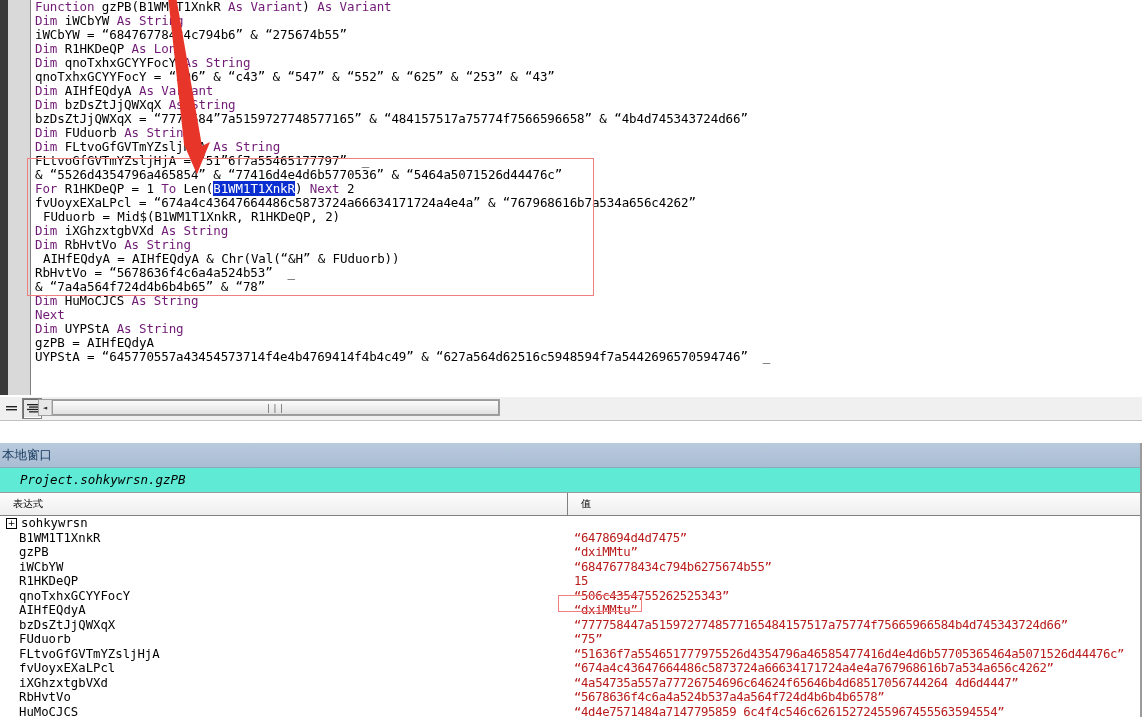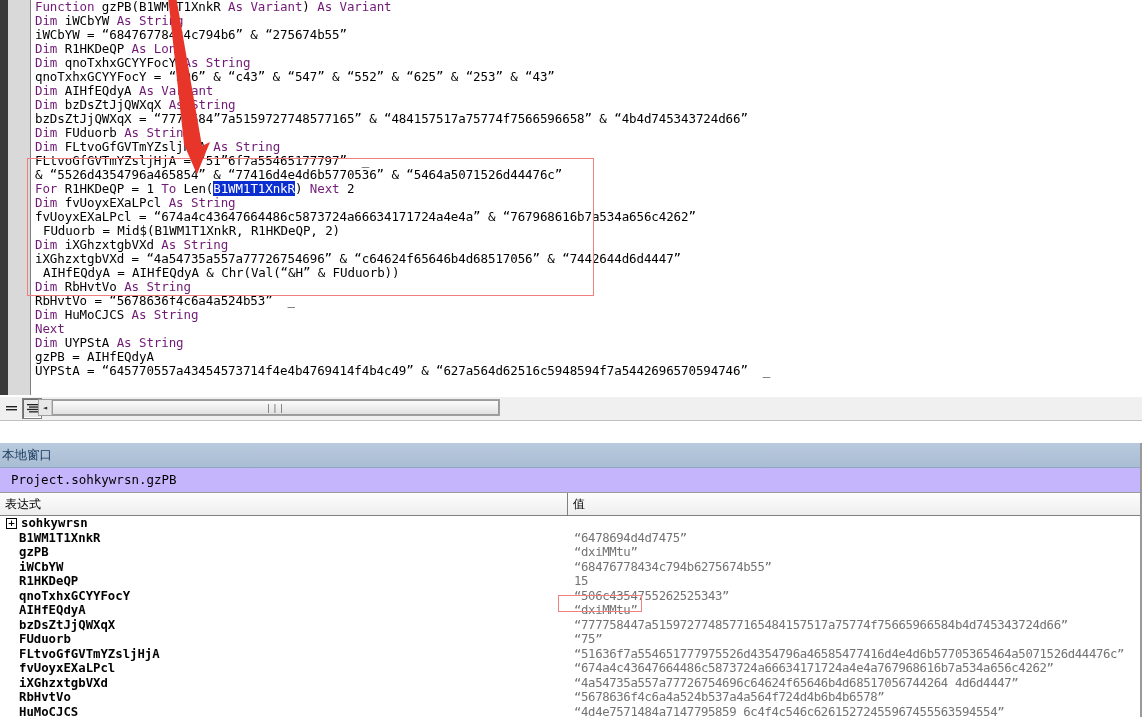--- a/index.html
+++ b/index.html
@@ -97,49 +97,49 @@
   }
   .locals-title{
     height:24px;line-height:24px;
     background:linear-gradient(#b9cadd,#a9bdd3);
     color:#16375c;font-size:12.5px;padding-left:2px;
     font-family:"DejaVu Sans","Liberation Sans",sans-serif;
     border-bottom:1px solid #8fa6be;
   }
   .locals-ctx{
     height:24px;line-height:24px;
-    background:#c4b5fd;border-bottom:1px solid #9a9a9a;
-    padding-left:11px;color:#000;font-size:12.5px;
-    font-family:"DejaVu Sans Mono","Liberation Mono",monospace;
+    background:#5eead4;border-bottom:1px solid #9a9a9a;
+    padding-left:20px;color:#000;font-size:12.5px;
+    font-family:"DejaVu Sans Mono","Liberation Mono",monospace;
+    font-style:italic;
   }
   .locals-hdr{
     height:22px;display:flex;background:#f0f0f0;
     border-bottom:1px solid #808080;
   }
   .hcell{
-    height:22px;line-height:22px;padding-left:5px;font-size:12px;
+    height:22px;line-height:22px;padding-left:13px;font-size:10px;
     color:#000;box-sizing:border-box;
     font-family:"DejaVu Sans","Liberation Sans",sans-serif;
     border-right:1px solid #808080;
     background:linear-gradient(#fdfdfd,#eeeeee);
   }
   .hcell.expr{width:568px;}
   .hcell.val{width:574px;border-right:none;}
 
   .rows{position:relative;}
   .lrow{height:14.5px;line-height:14.5px;display:flex;white-space:nowrap;}
   .c-expr{
     width:568px;padding-left:6px;box-sizing:border-box;
     font-size:12.3px;color:#000;overflow:hidden;
     font-family:"DejaVu Sans Mono","Liberation Mono",monospace;
-    font-weight:bold;
   }
   .c-val{
     width:574px;padding-left:6px;box-sizing:border-box;
-    font-size:12.3px;color:#737373;overflow:hidden;
+    font-size:12.3px;color:#b91c1c;overflow:hidden;
     font-family:"DejaVu Sans Mono","Liberation Mono",monospace;
     letter-spacing:-0.35px;
   }
   .expander{
     display:inline-block;width:9px;height:9px;line-height:8px;
     border:1px solid #000;text-align:center;font-size:9px;
     margin-right:4px;vertical-align:middle;background:#fff;color:#000;
     font-family:"DejaVu Sans","Liberation Sans",sans-serif;
   }
   .indent{padding-left:19px;}
@@ -169,28 +169,27 @@
         <div class="cline"><span class="kw">Dim</span><span> qnoTxhxGCYYFocY </span><span class="kw">As</span><span> </span><span class="kw">String</span></div>
         <div class="cline"><span>qnoTxhxGCYYFocY = “506” &amp; “c43” &amp; “547” &amp; “552” &amp; “625” &amp; “253” &amp; “43”</span></div>
         <div class="cline"><span class="kw">Dim</span><span> AIHfEQdyA </span><span class="kw">As</span><span> </span><span class="kw">Variant</span></div>
         <div class="cline"><span class="kw">Dim</span><span> bzDsZtJjQWXqX </span><span class="kw">As</span><span> </span><span class="kw">String</span></div>
         <div class="cline"><span>bzDsZtJjQWXqX = “7777584”7a5159727748577165” &amp; “484157517a75774f7566596658” &amp; “4b4d745343724d66”</span></div>
         <div class="cline"><span class="kw">Dim</span><span> FUduorb </span><span class="kw">As</span><span> </span><span class="kw">String</span></div>
         <div class="cline"><span class="kw">Dim</span><span> FLtvoGfGVTmYZsljHjA </span><span class="kw">As</span><span> </span><span class="kw">String</span></div>
         <div class="cline"><span>FLtvoGfGVTmYZsljHjA = “51”6f7a55465177797”  _</span></div>
         <div class="cline"><span>&amp; “5526d4354796a465854” &amp; “77416d4e4d6b5770536” &amp; “5464a5071526d44476c”</span></div>
         <div class="cline"><span class="kw">For</span><span> R1HKDeQP = 1 </span><span class="kw">To</span><span> Len(</span><span class="sel">B1WM1T1XnkR</span><span>) </span><span class="kw">Next</span><span> 2</span></div>
-        <div class="cline"><span class="kw">Dim</span><span> fvUoyxEXaLPcl </span><span class="kw">As</span><span> </span><span class="kw">String</span></div>
         <div class="cline"><span>fvUoyxEXaLPcl = “674a4c43647664486c5873724a66634171724a4e4a” &amp; “767968616b7a534a656c4262”</span></div>
         <div class="cline ind1"><span>FUduorb = Mid$(B1WM1T1XnkR, R1HKDeQP, 2)</span></div>
         <div class="cline"><span class="kw">Dim</span><span> iXGhzxtgbVXd </span><span class="kw">As</span><span> </span><span class="kw">String</span></div>
-        <div class="cline"><span>iXGhzxtgbVXd = “4a54735a557a77726754696” &amp; “c64624f65646b4d68517056” &amp; “7442644d6d4447”</span></div>
+        <div class="cline"><span class="kw">Dim</span><span> RbHvtVo </span><span class="kw">As</span><span> </span><span class="kw">String</span></div>
         <div class="cline ind1"><span>AIHfEQdyA = AIHfEQdyA &amp; Chr(Val(“&amp;H” &amp; FUduorb))</span></div>
-        <div class="cline"><span class="kw">Dim</span><span> RbHvtVo </span><span class="kw">As</span><span> </span><span class="kw">String</span></div>
         <div class="cline"><span>RbHvtVo = “5678636f4c6a4a524b53”  _</span></div>
+        <div class="cline"><span>&amp; “7a4a564f724d4b6b4b65” &amp; “78”</span></div>
         <div class="cline"><span class="kw">Dim</span><span> HuMoCJCS </span><span class="kw">As</span><span> </span><span class="kw">String</span></div>
         <div class="cline"><span class="kw">Next</span></div>
         <div class="cline"><span class="kw">Dim</span><span> UYPStA </span><span class="kw">As</span><span> </span><span class="kw">String</span></div>
         <div class="cline"><span>gzPB = AIHfEQdyA</span></div>
         <div class="cline"><span>UYPStA = “645770557a43454573714f4e4b4769414f4b4c49” &amp; “627a564d62516c5948594f7a5442696570594746”  _</span></div>
       </div>
 
     <div class="red-box"></div>
 
     <svg class="red-arrow" viewBox="0 0 90 180">

